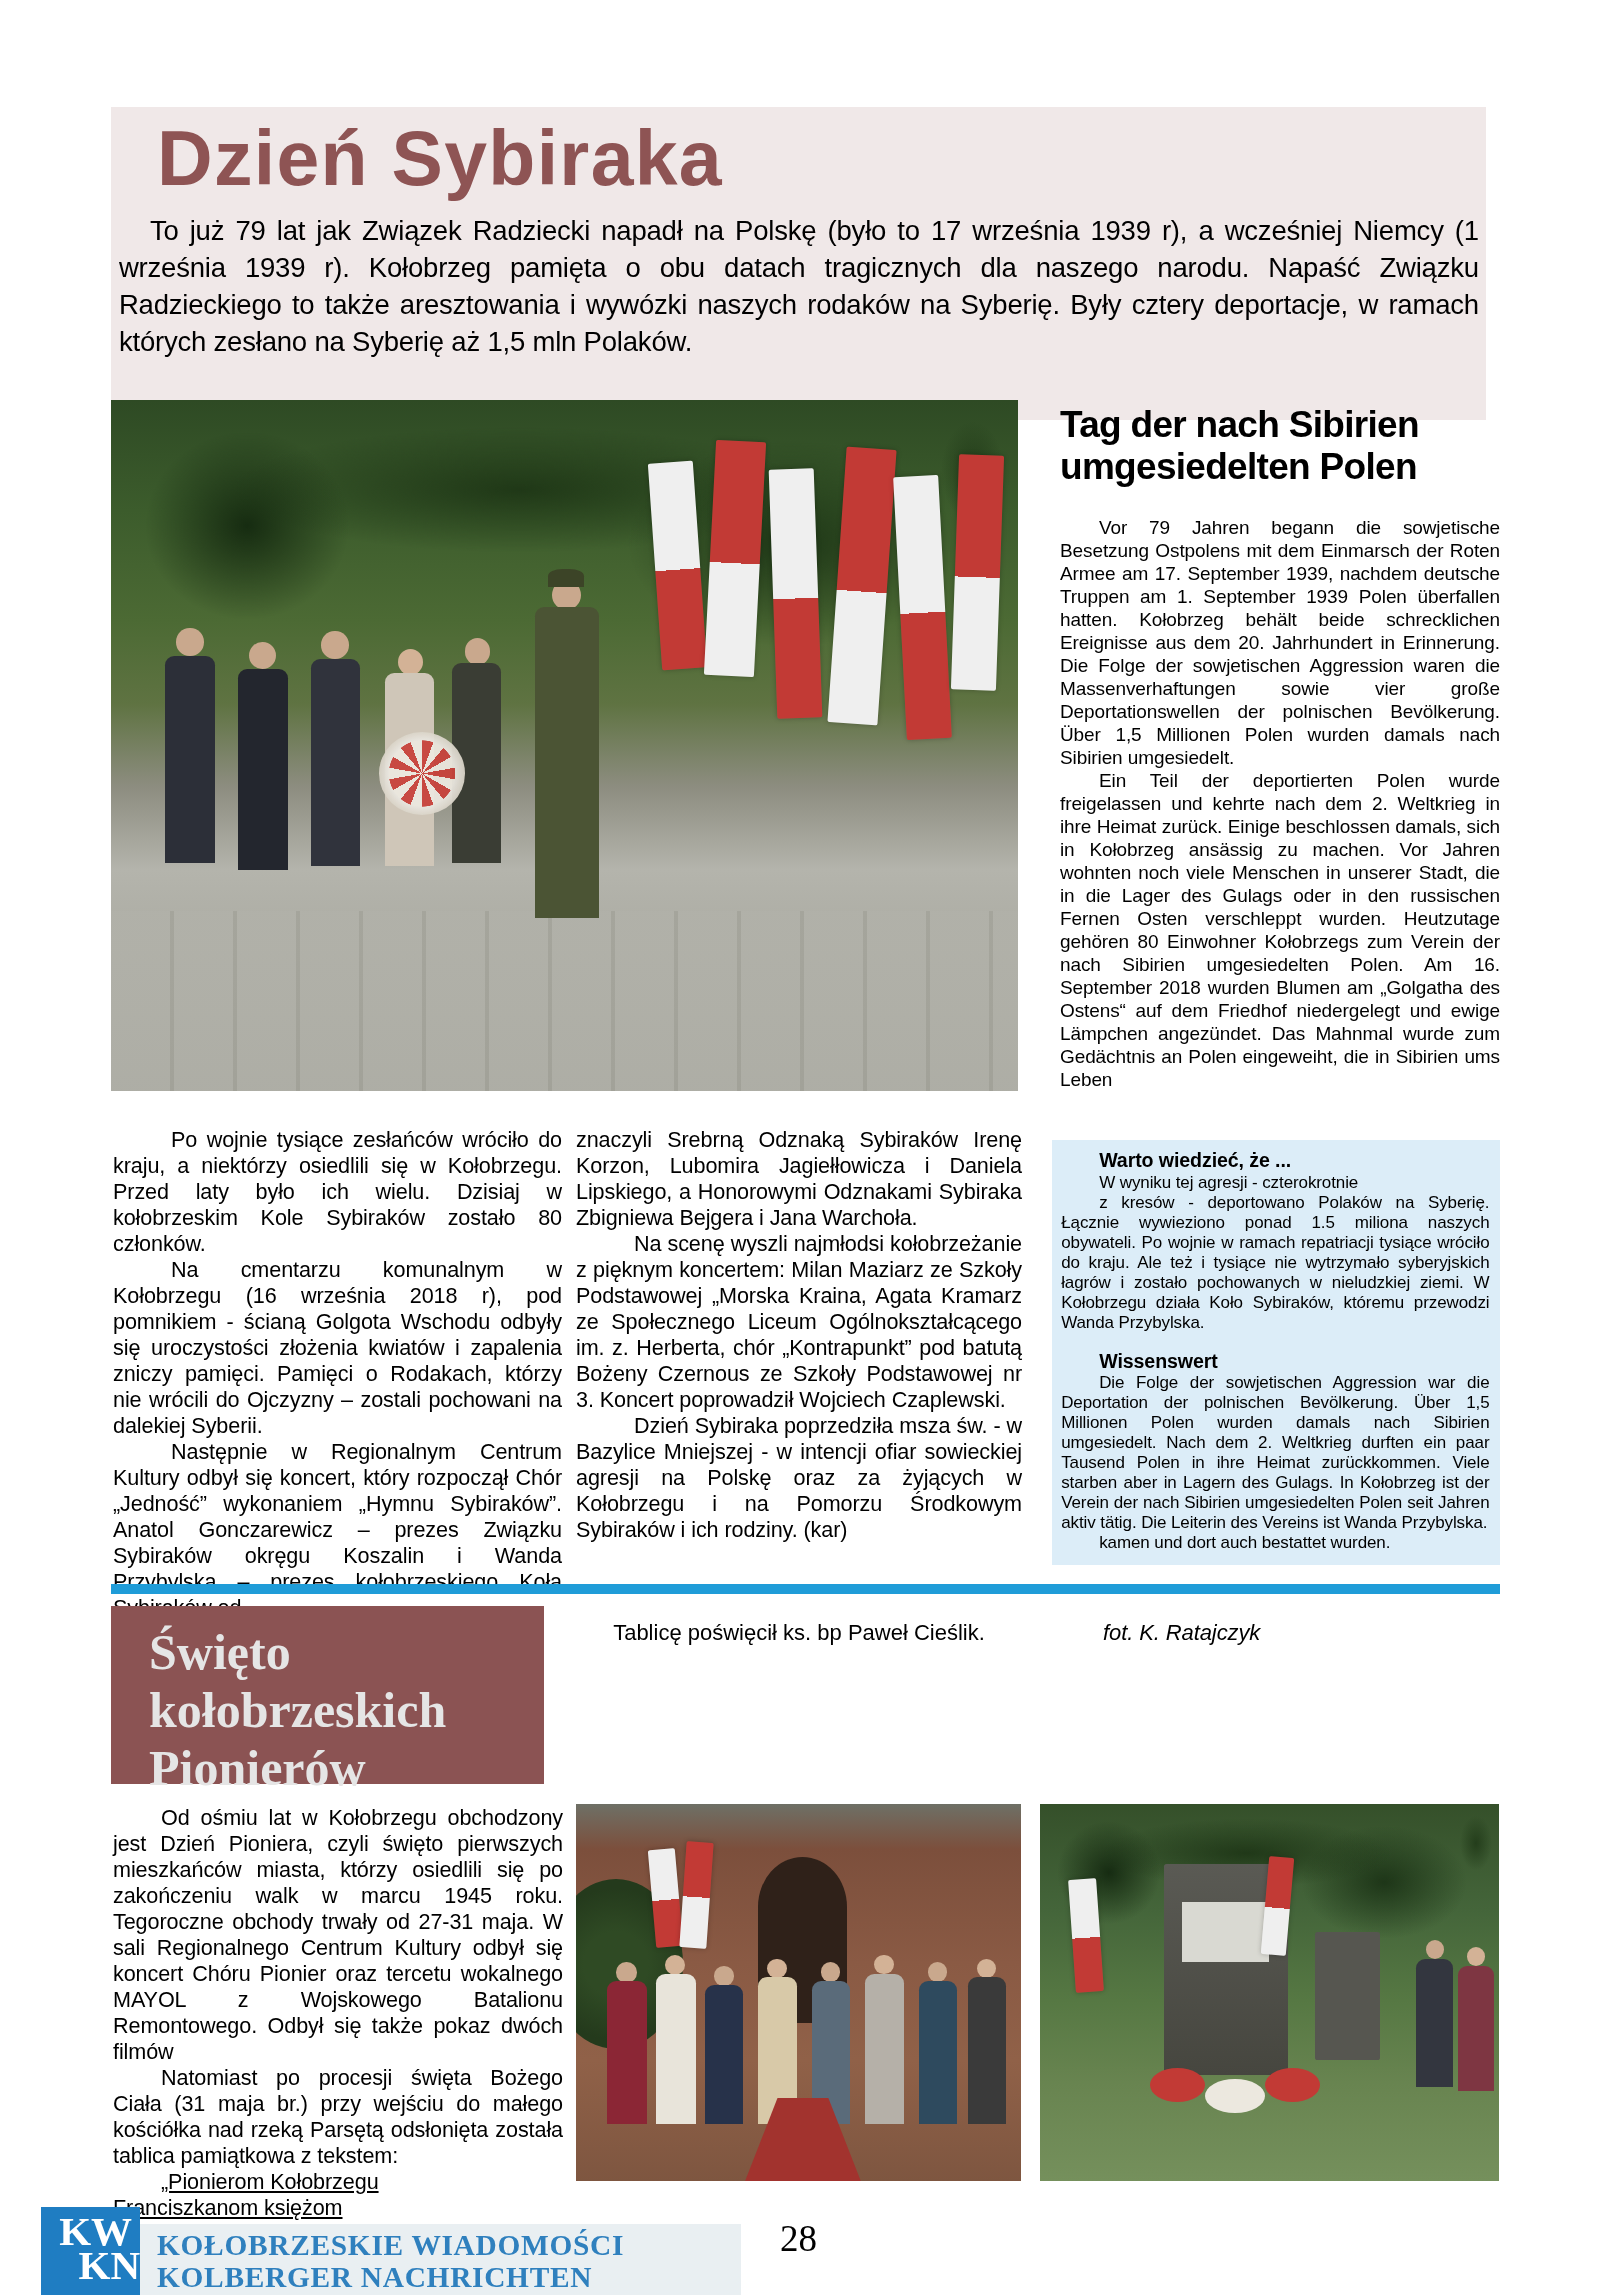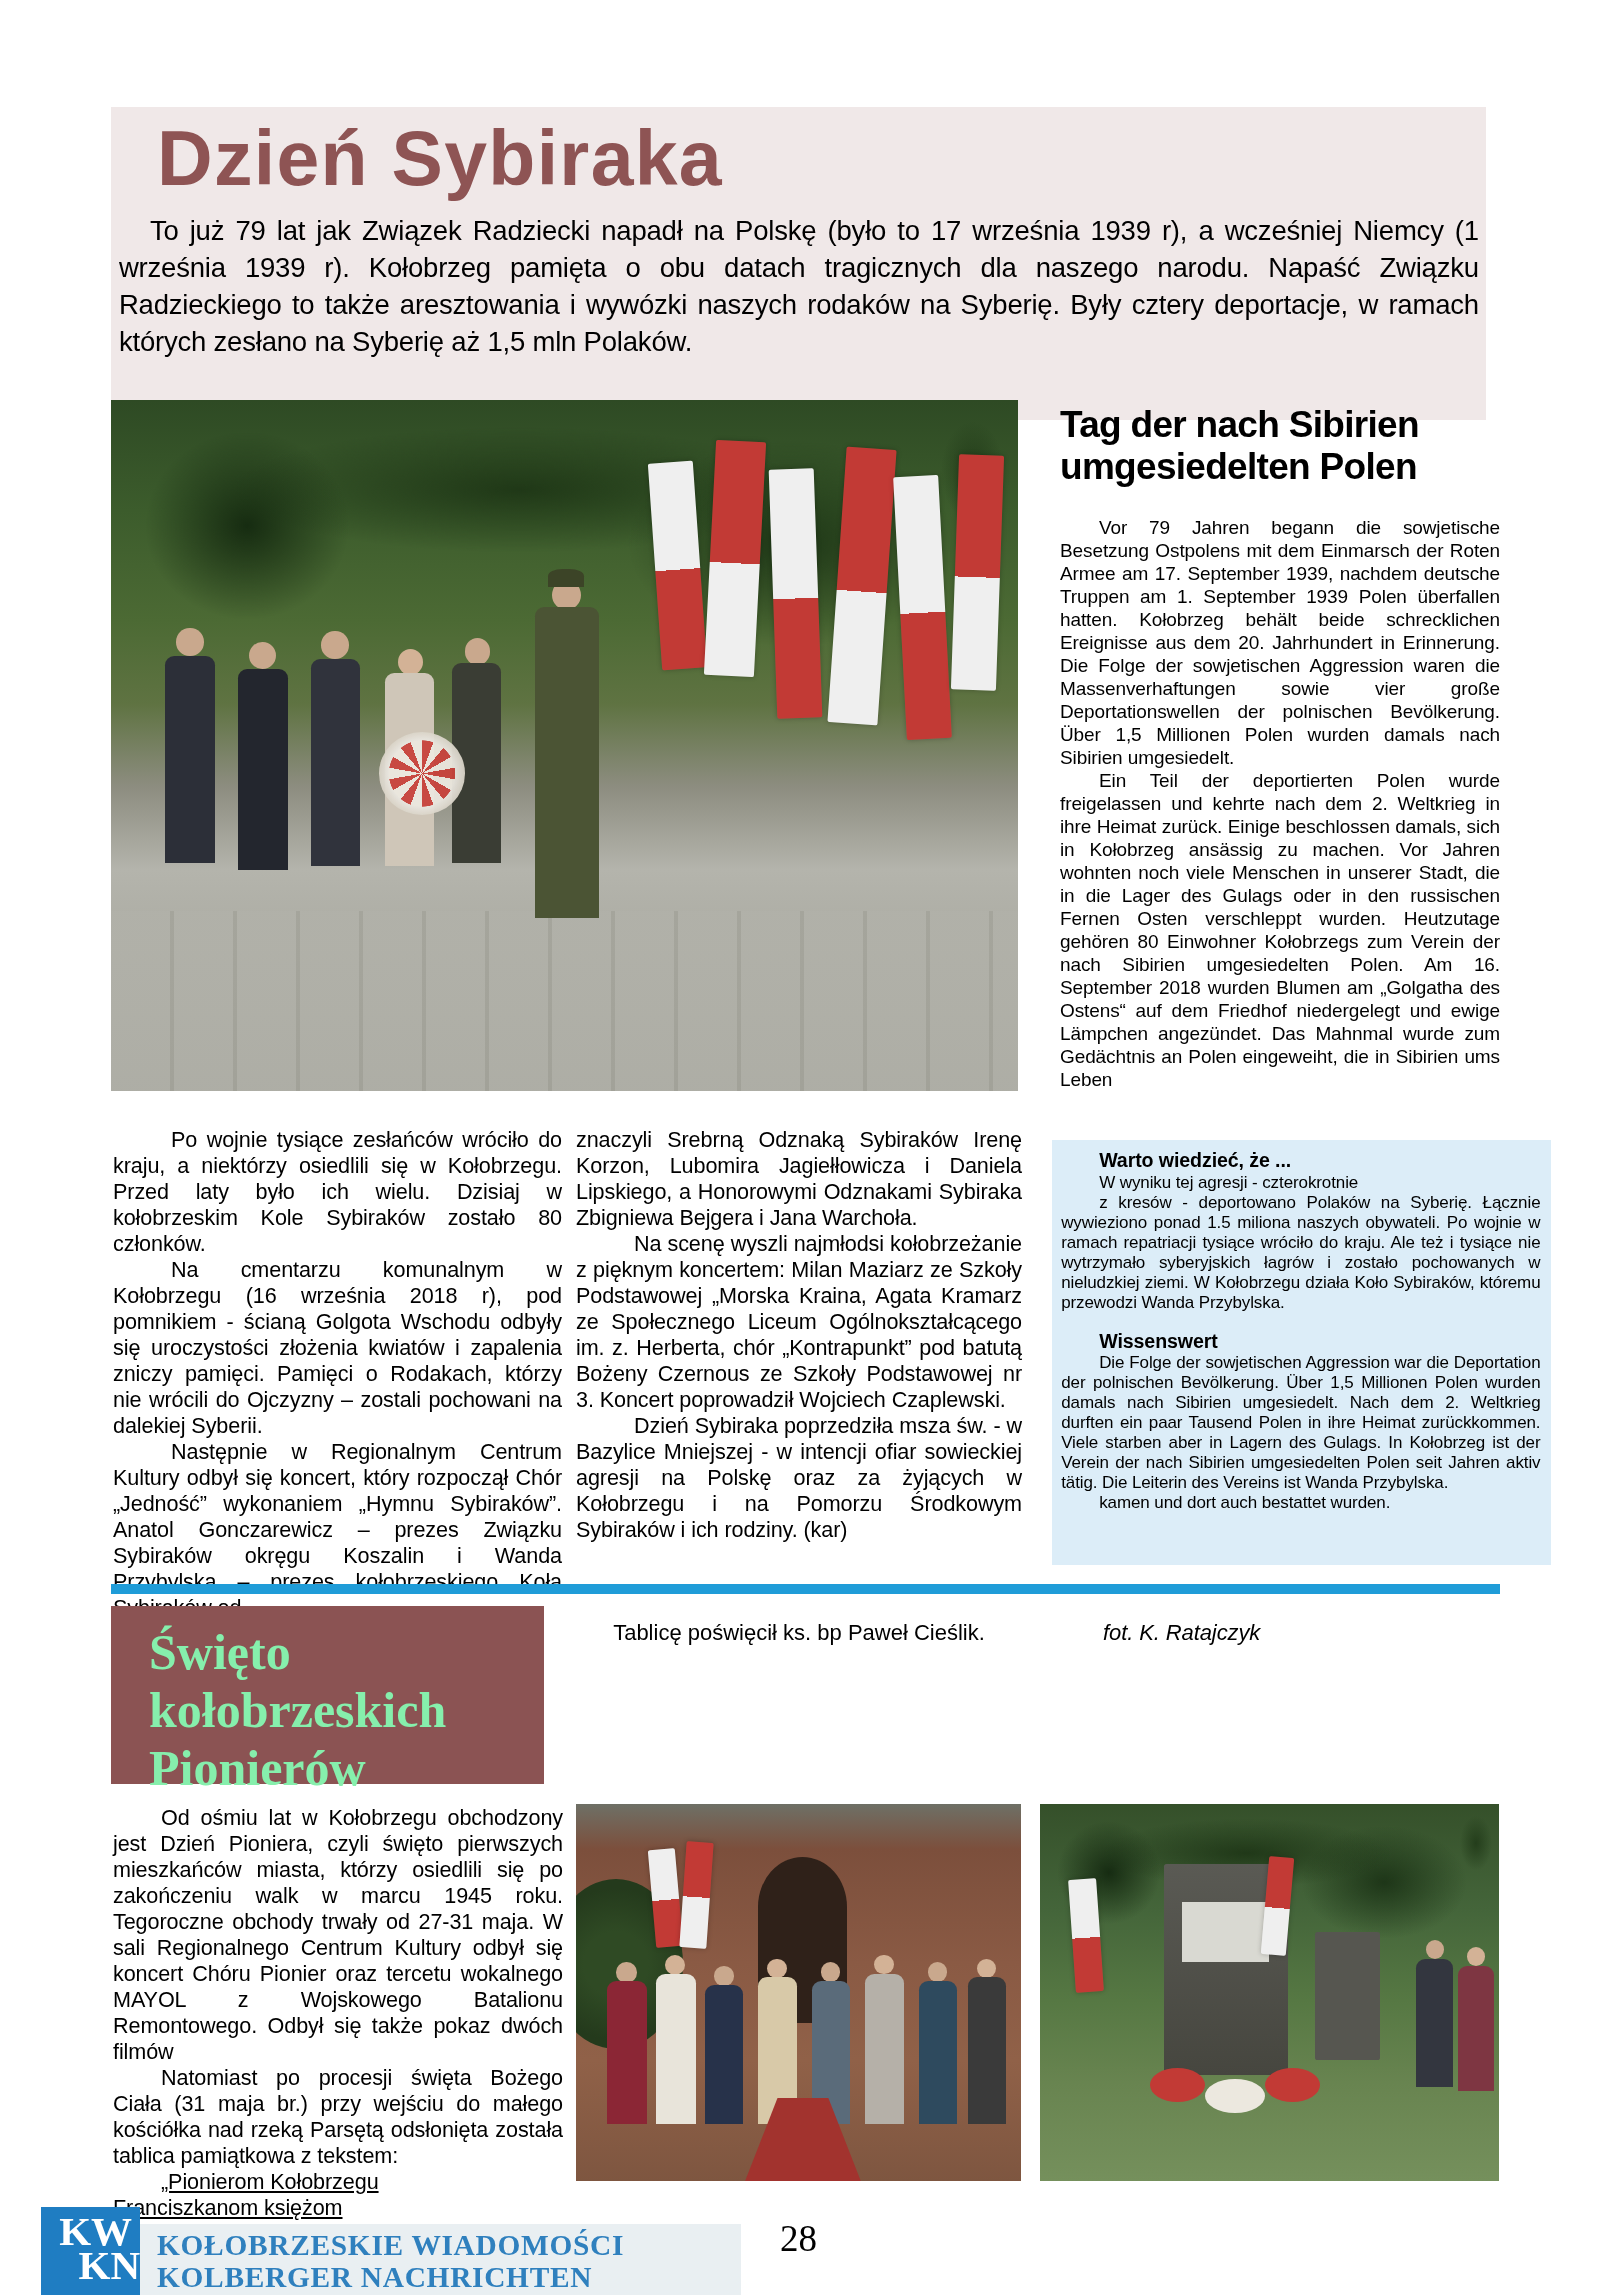--- a/index.html
+++ b/index.html
@@ -15,21 +15,21 @@
         text-align:justify;text-indent:31px;letter-spacing:-0.2px;}
 
   
   .de-col{left:1060px;top:404px;width:440px;}
   .de-head{margin:0;font-size:37px;line-height:42px;font-weight:bold;letter-spacing:-0.7px;}
   .de-body{margin-top:27.5px;}
   .de-body p{margin:0;font-size:19px;line-height:23px;text-align:justify;
         text-indent:39px;letter-spacing:-0.1px;}
 
   
-  .info-box{left:1052px;top:1140px;width:499px;height:425px;background:#DCEDF8;
+  .info-box{left:1052px;top:1140px;width:448px;height:425px;background:#DCEDF8;
         overflow:hidden;box-sizing:border-box;padding:9.2px 10.5px 0 9.2px;}
   .info-box p{margin:0;font-size:17px;line-height:20px;text-align:justify;
         letter-spacing:-0.1px;}
   .info-box .ib-head{font-weight:bold;font-size:19.6px;line-height:23.6px;text-indent:38px;text-align:left;}
   .info-box .ib-line{text-indent:38px;text-align:left;}
   .info-box .ib-first{text-indent:38px;}
   .info-box .ib-gap{height:17px;}
 
   
   .pl-col{width:449px;}
@@ -38,21 +38,21 @@
   .pl-col p.noindent{text-indent:0;}
   .col1{left:113px;top:1127px;}
   .col2{left:576px;top:1127px;width:446px;}
 
   
   .rule{left:111px;top:1584px;width:1389px;height:9.8px;background:#1F9CD8;}
 
   
   .maroon-box{left:111px;top:1606px;width:433px;height:178px;background:#8B5353;}
   .maroon-title{margin:0;padding:17px 0 0 38px;font-family:"Liberation Serif", serif;
-        font-weight:bold;font-size:50px;line-height:58px;color:#86efac;white-space:pre-line;}
+        font-weight:bold;font-size:50px;line-height:58px;color:#e5e5e5;white-space:pre-line;}
   .quote-block{left:576px;top:1615px;width:446px;}
   .quote{margin:0 0 0 110px;font-size:22px;line-height:33px;white-space:pre-line;text-align:left;}
   .quote-credit{margin:1.3px 0 0 0;font-size:22px;line-height:33px;text-align:center;}
   .right-col{left:1040px;top:1615px;width:459px;}
   .right-col p{margin:0;font-size:22px;line-height:35px;text-align:justify;
         text-indent:63px;letter-spacing:-0.1px;}
   .photo-credit{margin:2.6px 0 0 0;font-size:22px;line-height:31px;font-style:italic;text-align:right;}
   .left-col-bottom{left:113px;top:1805px;width:450px;}
   .left-col-bottom p{margin:0;font-size:21.6px;line-height:26px;text-align:justify;
         text-indent:48px;letter-spacing:-0.1px;}

